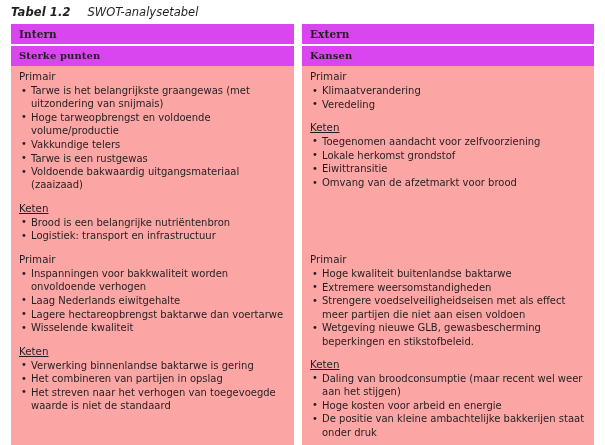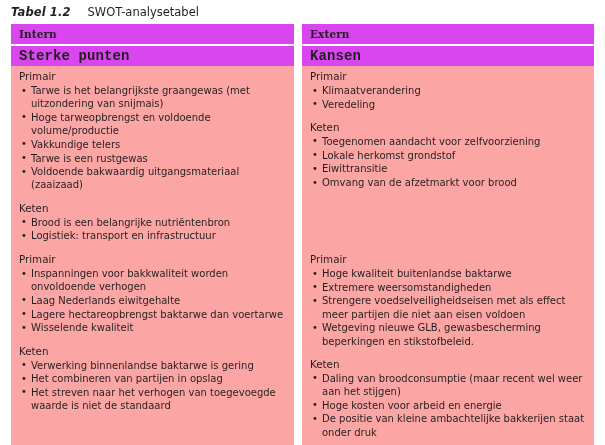--- a/index.html
+++ b/index.html
@@ -29,20 +29,21 @@
     font-size: 11.5px;
     line-height: 14px;
     white-space: nowrap;
   }
   .caption .cap-num {
     font-weight: bold;
     font-style: italic;
     letter-spacing: 0.1px;
   }
   .caption .cap-title {
+    font-style: italic;
     margin-left: 17px;
   }
 
   
   .swot-table {
     width: 583px;
     margin-left: 11px;
     border-collapse: collapse;
     table-layout: fixed;
   }
@@ -54,22 +55,21 @@
     background: #d946ef;
     font-weight: bold;
     font-size: 10.5px;
     line-height: 12px;
     padding: 4px 0 4px 8px;
     vertical-align: middle;
     font-family: "DejaVu Serif", serif;
     letter-spacing: 0.1px;
   }
   .hdr-cell.sub {
-    font-size: 14px;
-    font-family: Liberation Mono, monospace;
+    font-size: 10px;
   }
   .gap-cell {
     background: #ffffff;
     padding: 0;
   }
   .hdr-row-spacer td {
     height: 2px;
     padding: 0;
     background: #ffffff;
     font-size: 0;
@@ -83,20 +83,21 @@
   }
 
   .block-label {
     font-size: 10.3px;
     line-height: 13px;
     margin: 0 0 1px 0;
     color: #231f20;
   }
   .block-label.spaced {
     margin-top: 10px;
+    text-decoration: underline;
   }
 
   ul.pts {
     list-style: none;
     margin: 0 0 0 0;
     padding: 0;
   }
   ul.pts li {
     position: relative;
     font-size: 10px;

